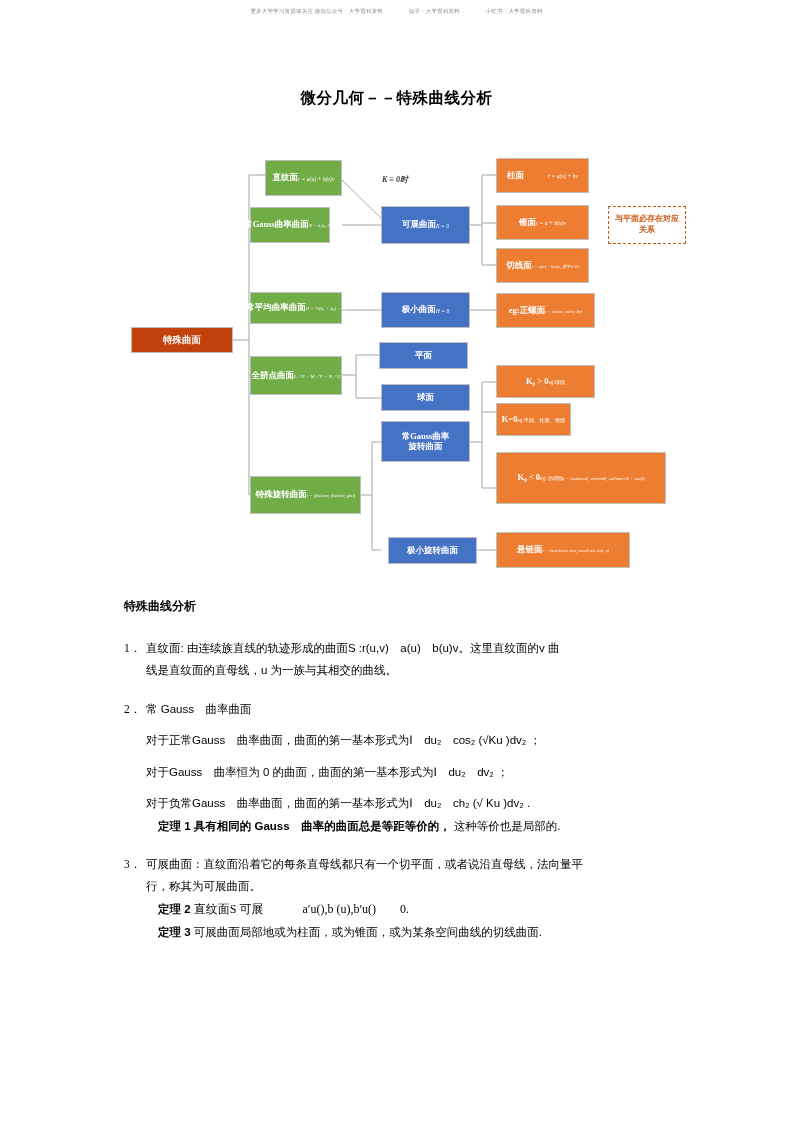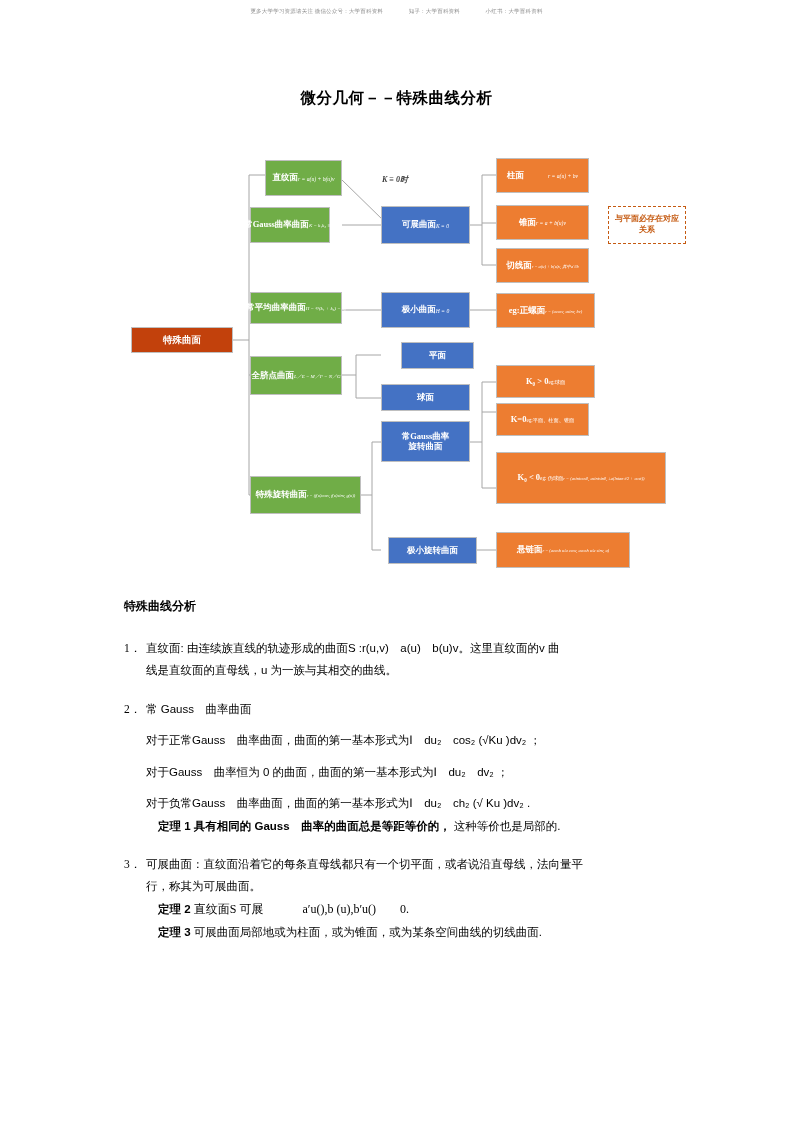--- a/index.html
+++ b/index.html
@@ -246,21 +246,21 @@
   <div class="node blue" style="left:381px; top:56px; width:89px; height:38px;">
     <span class="t">可展曲面</span>
     <span class="f">K ≡ 0</span>
   </div>
 
   <div class="node blue" style="left:381px; top:142px; width:89px; height:36px;">
     <span class="t">极小曲面</span>
     <span class="f">H ≡ 0</span>
   </div>
 
-  <div class="node blue" style="left:401px; top:192px; width:73px; height:27px;">
+  <div class="node blue" style="left:379px; top:192px; width:89px; height:27px;">
     <span class="t">平面</span>
   </div>
 
   <div class="node blue" style="left:381px; top:234px; width:89px; height:27px;">
     <span class="t">球面</span>
   </div>
 
   <div class="node blue" style="left:381px; top:271px; width:89px; height:41px;">
     <span class="t wrap" style="white-space:pre-line;">常Gauss曲率
 旋转曲面</span>
@@ -288,21 +288,21 @@
   <div class="node orange" style="left:496px; top:143px; width:99px; height:35px;">
     <span class="t">eg:正螺面</span>
     <span class="f tiny">r = (ucosv, usinv, bv)</span>
   </div>
 
   <div class="node orange" style="left:496px; top:215px; width:99px; height:33px;">
     <span class="t">K₀ &gt; 0</span>
     <span class="sub">eg:球面</span>
   </div>
 
-  <div class="node orange" style="left:496px; top:253px; width:93px; height:33px;">
+  <div class="node orange" style="left:496px; top:253px; width:75px; height:33px;">
     <span class="t">K=0</span>
     <span class="sub">eg:平面、柱面、锥面</span>
   </div>
 
   <div class="node orange" style="left:496px; top:302px; width:170px; height:52px;">
     <span class="t">K₀ &lt; 0</span>
     <span class="sub">eg: 伪球面</span>
     <span class="f tiny">r = (asintcosθ, asintsinθ, ±a(lntan t/2 + cost))</span>
   </div>
 

